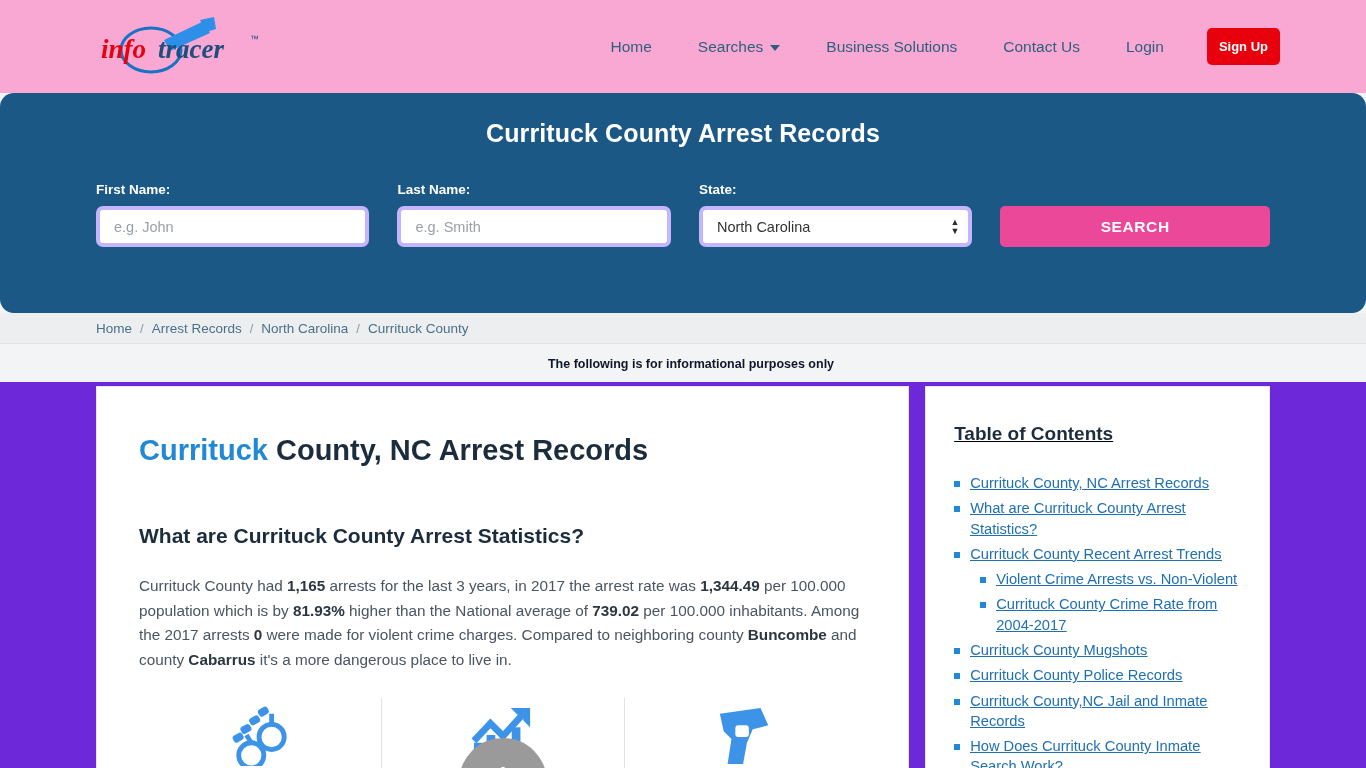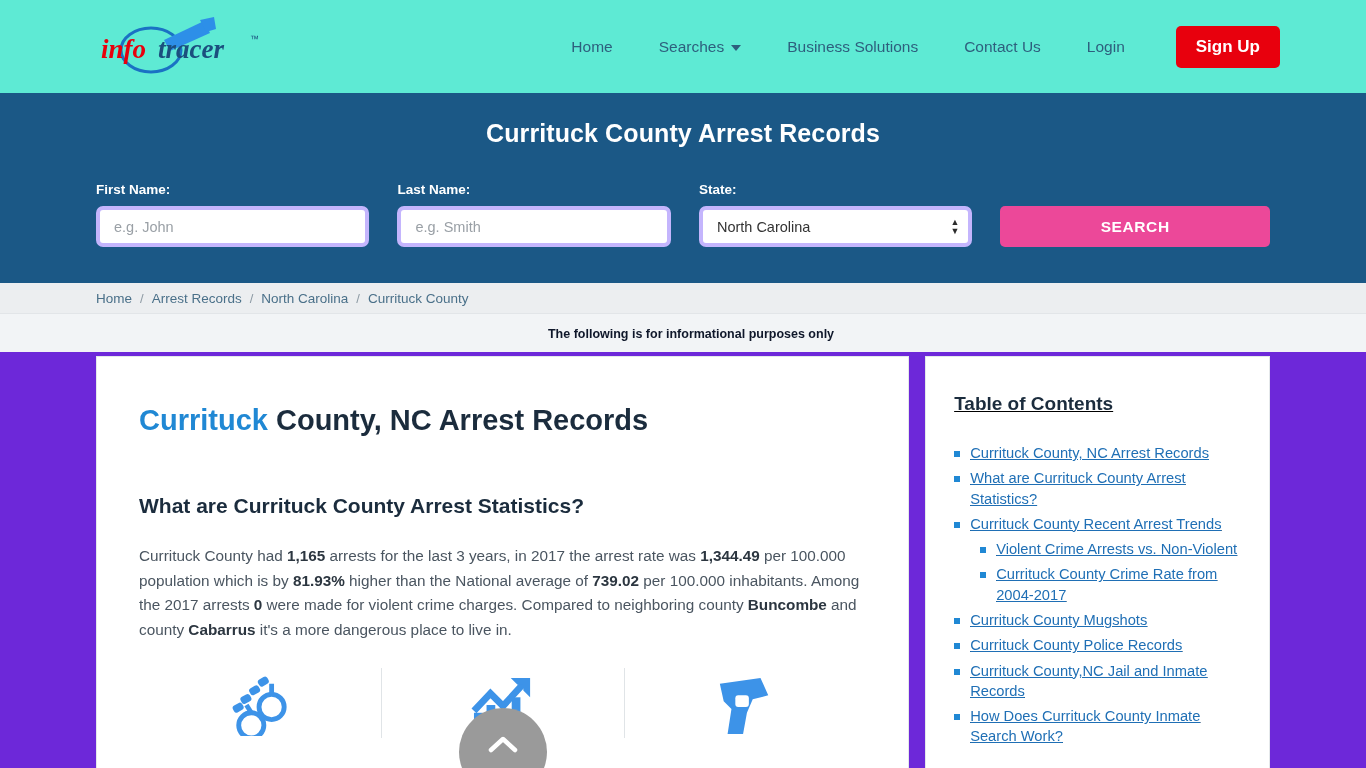--- a/index.html
+++ b/index.html
@@ -8,21 +8,21 @@
     margin: 0; padding: 0;
     width: 1366px; height: 768px;
     overflow: hidden;
     background: #f2f4f6;
     font-family: "Liberation Sans", sans-serif;
   }
 
   
   .site-header {
     height: 93px;
-    background: #5eead4;
+    background: #f9a8d4;
     display: flex;
     align-items: center;
     padding: 0 86px 0 96px;
     position: relative;
   }
   .logo-wrap {
     width: 190px; height: 64px;
     position: relative;
     flex: 0 0 auto;
   }
@@ -49,35 +49,36 @@
     display:inline-block;
     width: 0; height: 0;
     border-left: 5px solid transparent;
     border-right: 5px solid transparent;
     border-top: 6px solid #2e5f7d;
     position: relative; top: 1px;
   }
   .signup-btn {
     background: #e8000d;
     color: #fff;
-    font-size: 17px;
+    font-size: 13px;
     font-weight: bold;
     border: none;
     border-radius: 5px;
-    padding: 11px 20px;
-    margin-left: 28px;
+    padding: 11px 12px;
+    margin-left: 20px;
     cursor: pointer;
     font-family: "Liberation Sans", sans-serif;
   }
 
   
   .hero {
     background: #1b5886;
     padding: 26px 96px 36px 96px;
-    height: 190px;
+    height: 220px;
+    border-radius: 14px;
   }
   .hero-title {
     color: #ffffff;
     font-size: 25px;
     font-weight: bold;
     text-align: center;
     margin: 0 0 34px 0;
     letter-spacing: .1px;
   }
   .search-row {

